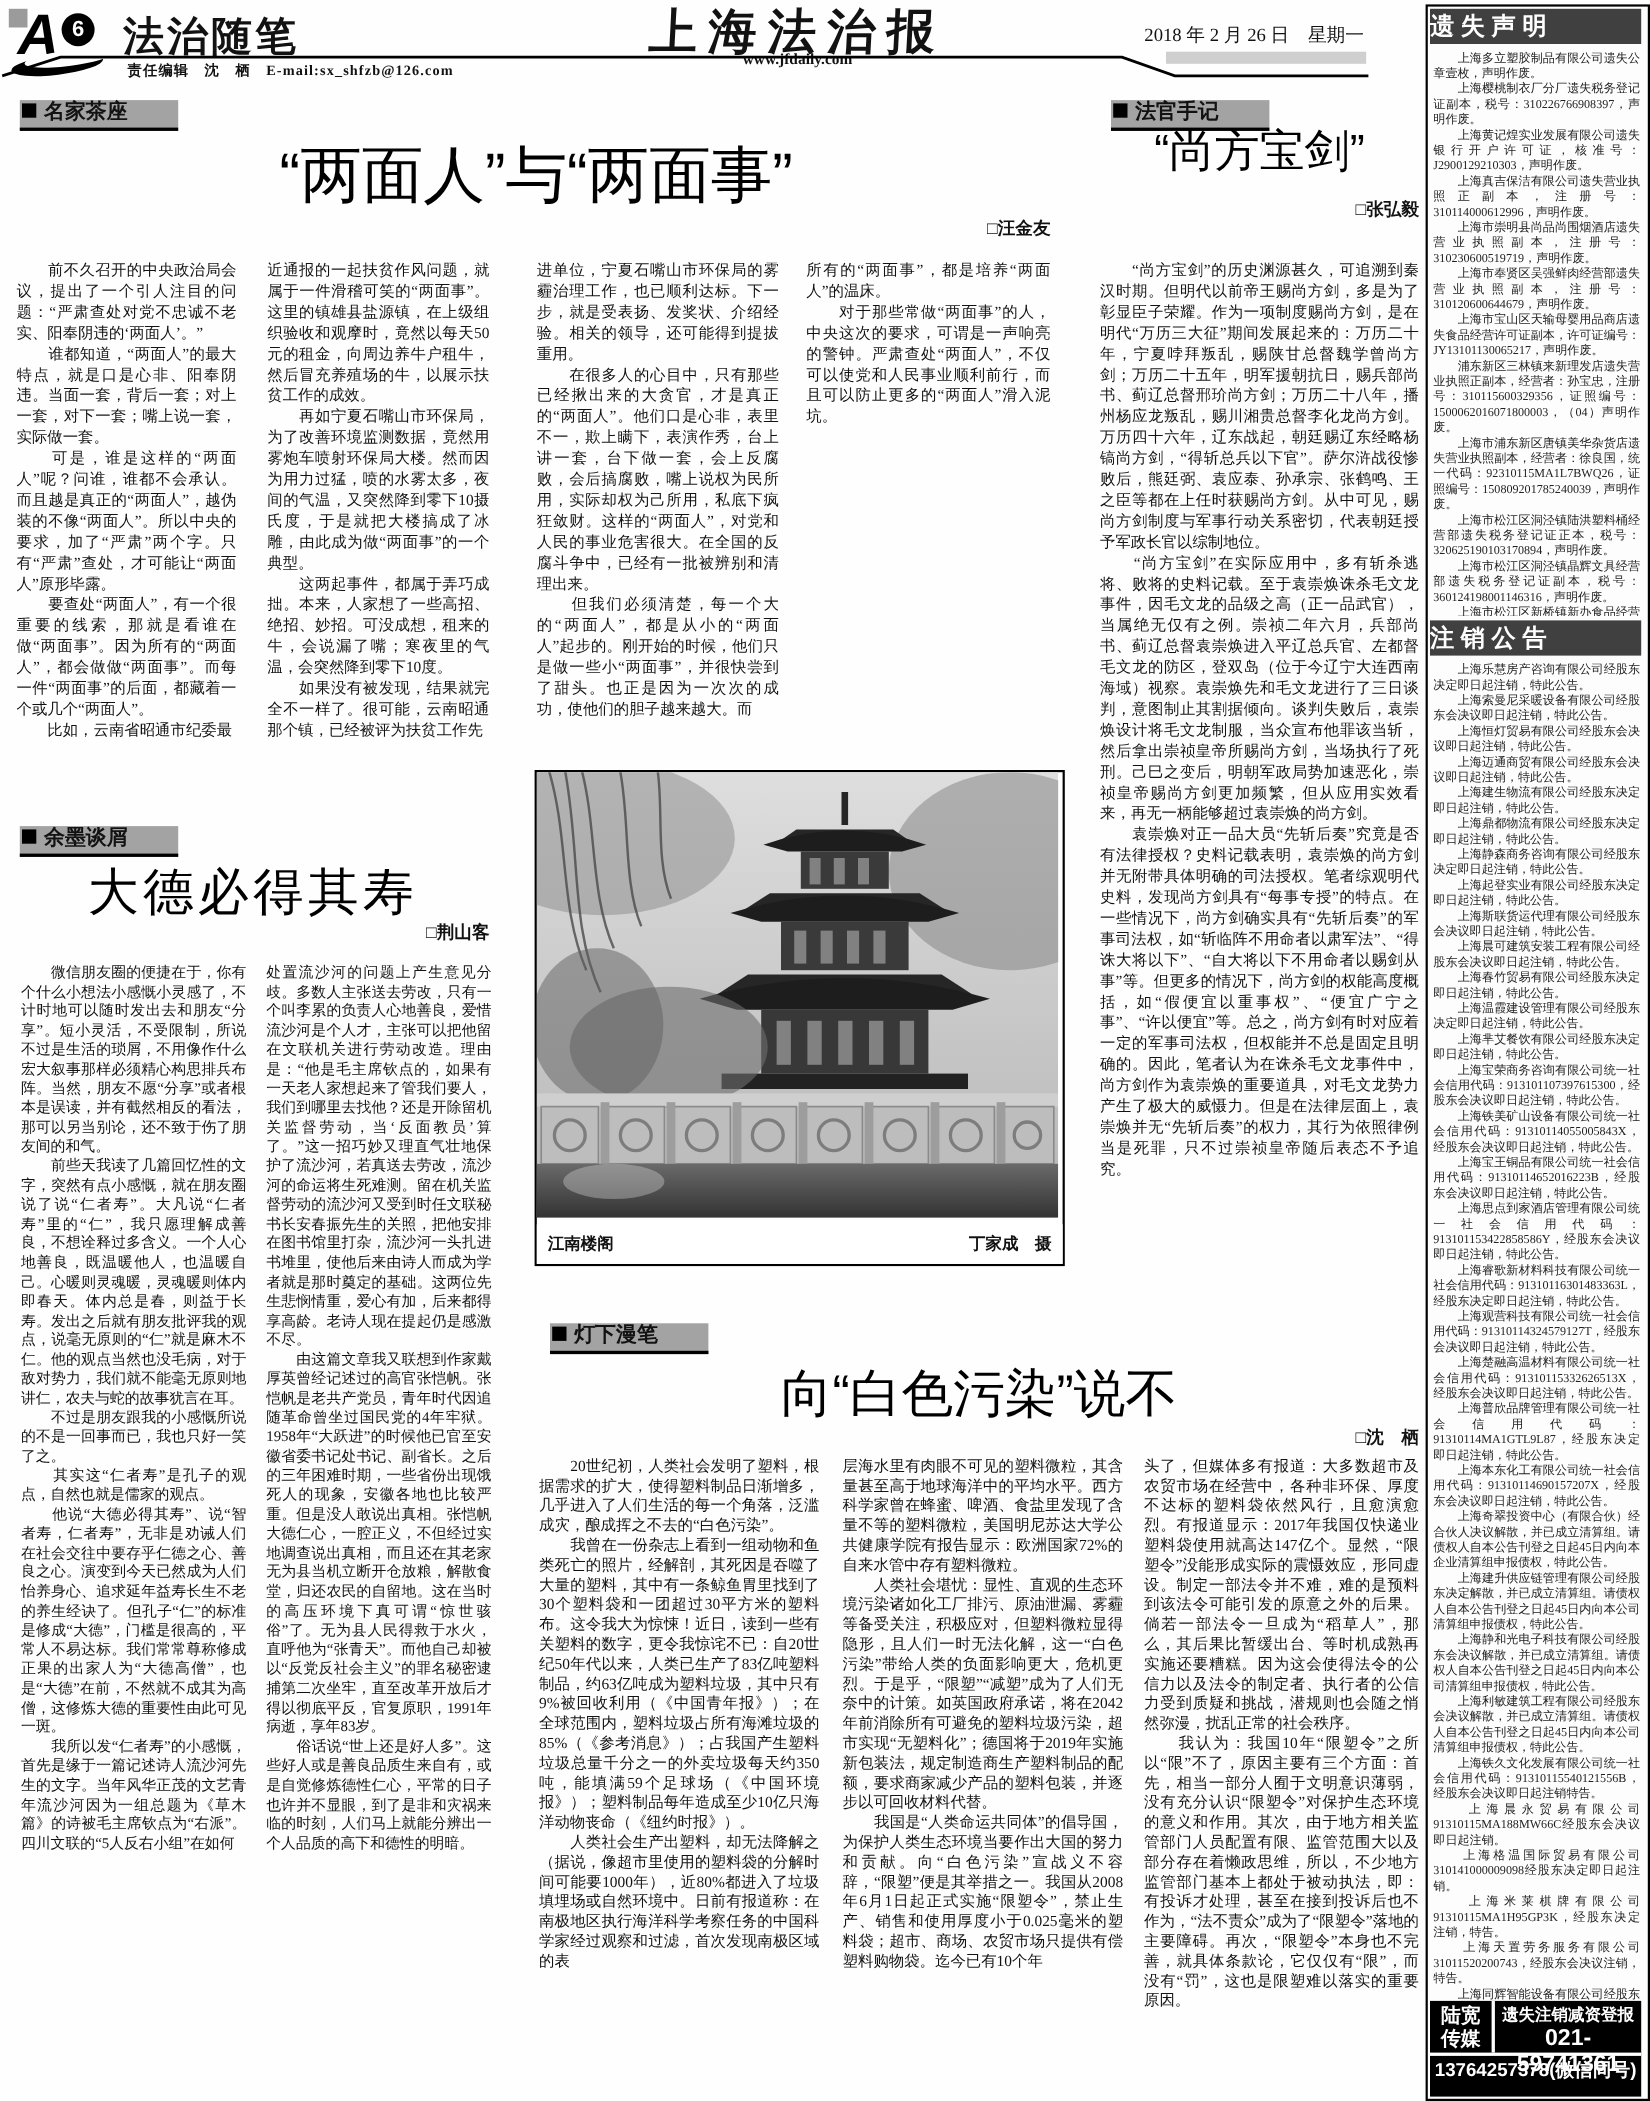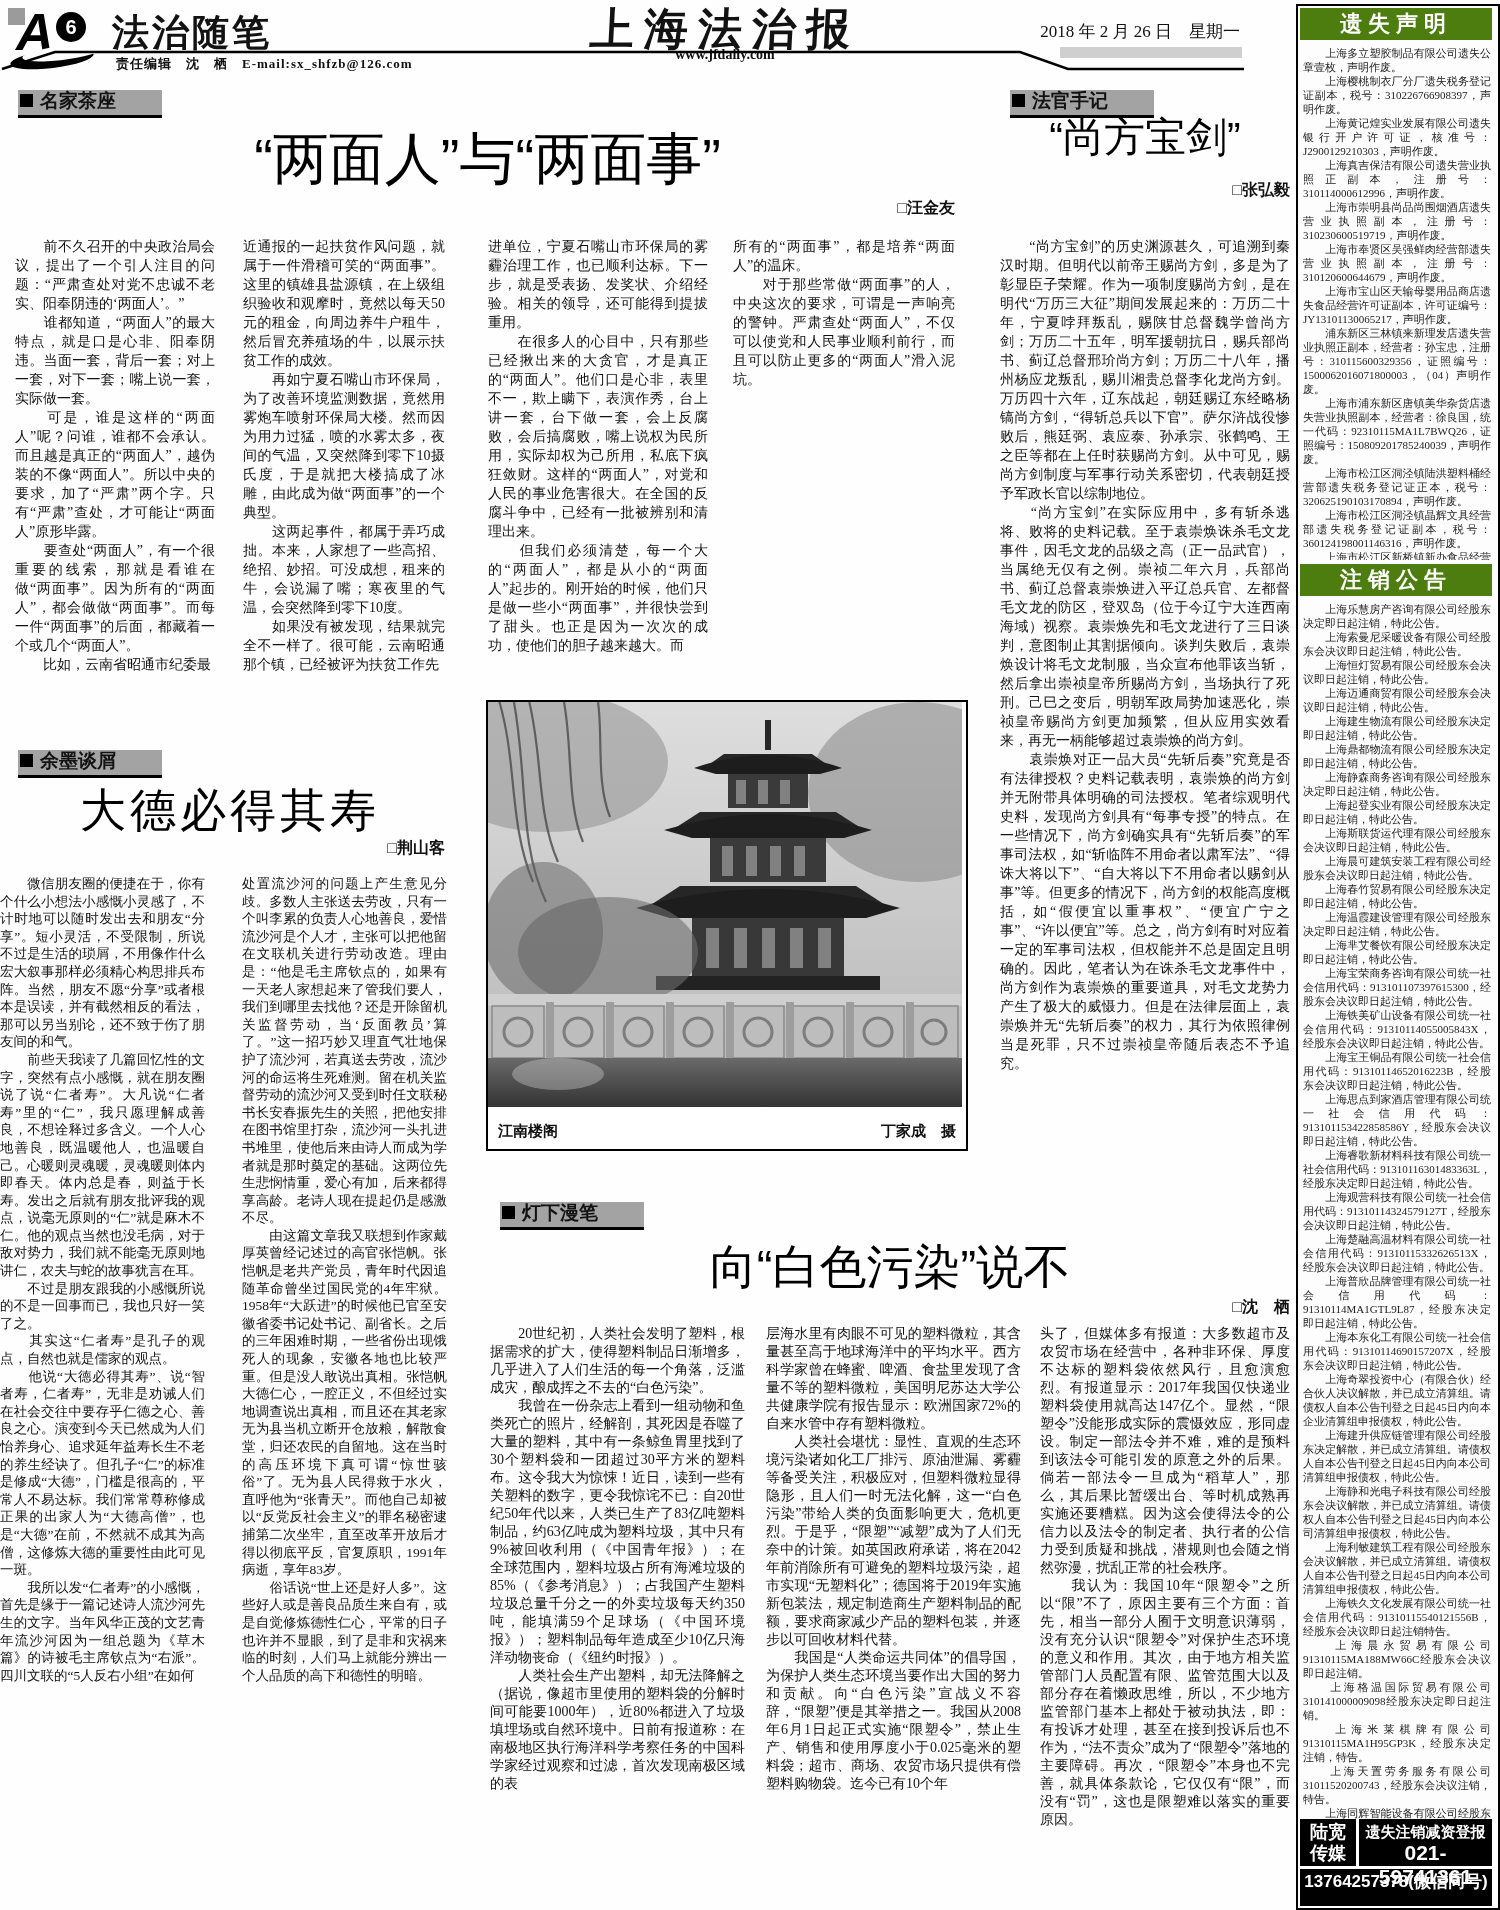--- a/index.html
+++ b/index.html
@@ -34,22 +34,22 @@
   .body14 p{font-size:14px;line-height:19px;}
   .body135 p{font-size:13.5px;line-height:17.6px;}
   .body14b p{font-size:14px;line-height:18px;}
   
   .photo{border:2px solid #000;background:#fff;}
   .caption{position:absolute;left:0;right:0;bottom:0;height:36px;background:#fff;
            font:bold 15px "Liberation Sans",sans-serif;line-height:36px;padding:0 10px;}
   .caption .right{float:right;}
   
   .sidebar{left:1296px;top:4px;width:200px;height:1902px;border:2px solid #000;background:#fdfdfd;}
-  .sb-head{position:absolute;left:2px;width:192px;height:32px;background:#4d7c0f;color:#fff;
-           font:bold 22px "Liberation Sans",sans-serif;text-align:center;line-height:32px;letter-spacing:6px;}
+  .sb-head{position:absolute;left:2px;width:192px;height:32px;background:#404040;color:#fff;
+           font:bold 22px "Liberation Sans",sans-serif;line-height:32px;letter-spacing:6px;}
   .sb-list{position:absolute;left:5px;width:188px;overflow:hidden;}
   .sb-list p{margin:0;font-size:11px;line-height:14px;text-align:justify;color:#222;}
   .ad{position:absolute;left:2px;bottom:2px;width:192px;height:87px;background:#000;color:#fff;}
   .ad .r1{display:flex;height:47px;border-bottom:3px solid #fff;}
   .ad .brand{width:56px;border-right:3px solid #fff;font:bold 18px "Liberation Sans",sans-serif;
              text-align:center;line-height:21px;padding-top:3px;}
   .ad .svc{flex:1;text-align:center;font:bold 15px "Liberation Sans",sans-serif;line-height:18px;padding-top:4px;}
   .ad .phone{font:bold 21px "Liberation Sans",sans-serif;line-height:24px;}
   .ad .r2{font:bold 17px "Liberation Sans",sans-serif;text-align:center;line-height:25px;}
 </style>
@@ -112,21 +112,21 @@
       <p>　　“尚方宝剑”的历史渊源甚久，可追溯到秦汉时期。但明代以前帝王赐尚方剑，多是为了彰显臣子荣耀。作为一项制度赐尚方剑，是在明代“万历三大征”期间发展起来的：万历二十年，宁夏哱拜叛乱，赐陕甘总督魏学曾尚方剑；万历二十五年，明军援朝抗日，赐兵部尚书、蓟辽总督邢玠尚方剑；万历二十八年，播州杨应龙叛乱，赐川湘贵总督李化龙尚方剑。万历四十六年，辽东战起，朝廷赐辽东经略杨镐尚方剑，“得斩总兵以下官”。萨尔浒战役惨败后，熊廷弼、袁应泰、孙承宗、张鹤鸣、王之臣等都在上任时获赐尚方剑。从中可见，赐尚方剑制度与军事行动关系密切，代表朝廷授予军政长官以综制地位。</p>
       <p>　　“尚方宝剑”在实际应用中，多有斩杀逃将、败将的史料记载。至于袁崇焕诛杀毛文龙事件，因毛文龙的品级之高（正一品武官），当属绝无仅有之例。崇祯二年六月，兵部尚书、蓟辽总督袁崇焕进入平辽总兵官、左都督毛文龙的防区，登双岛（位于今辽宁大连西南海域）视察。袁崇焕先和毛文龙进行了三日谈判，意图制止其割据倾向。谈判失败后，袁崇焕设计将毛文龙制服，当众宣布他罪该当斩，然后拿出崇祯皇帝所赐尚方剑，当场执行了死刑。己巳之变后，明朝军政局势加速恶化，崇祯皇帝赐尚方剑更加频繁，但从应用实效看来，再无一柄能够超过袁崇焕的尚方剑。</p>
       <p>　　袁崇焕对正一品大员“先斩后奏”究竟是否有法律授权？史料记载表明，袁崇焕的尚方剑并无附带具体明确的司法授权。笔者综观明代史料，发现尚方剑具有“每事专授”的特点。在一些情况下，尚方剑确实具有“先斩后奏”的军事司法权，如“斩临阵不用命者以肃军法”、“得诛大将以下”、“自大将以下不用命者以赐剑从事”等。但更多的情况下，尚方剑的权能高度概括，如“假便宜以重事权”、“便宜广宁之事”、“许以便宜”等。总之，尚方剑有时对应着一定的军事司法权，但权能并不总是固定且明确的。因此，笔者认为在诛杀毛文龙事件中，尚方剑作为袁崇焕的重要道具，对毛文龙势力产生了极大的威慑力。但是在法律层面上，袁崇焕并无“先斩后奏”的权力，其行为依照律例当是死罪，只不过崇祯皇帝随后表态不予追究。</p>
     </div>
 
   <div class="abs" style="left:18px;top:748px">
     <span class="slabel" style="position:relative"><span class="shadow"></span><span class="sq"></span><span>余墨谈屑</span></span>
   </div>
   <div class="abs headline" style="left:15px;top:780px;width:430px;font-size:46px;letter-spacing:4px;">大德必得其寿</div>
   <div class="abs byline" style="left:245px;top:838px;width:200px;">□荆山客</div>
-  <div class="abs col body135" style="left:0;top:875px;width:205px;height:1015px;">
+  <div class="abs col body135" style="left:19px;top:875px;width:205px;height:1015px;">
       <p>　　微信朋友圈的便捷在于，你有个什么小想法小感慨小灵感了，不计时地可以随时发出去和朋友“分享”。短小灵活，不受限制，所说不过是生活的琐屑，不用像作什么宏大叙事那样必须精心构思排兵布阵。当然，朋友不愿“分享”或者根本是误读，并有截然相反的看法，那可以另当别论，还不致于伤了朋友间的和气。</p>
       <p>　　前些天我读了几篇回忆性的文字，突然有点小感慨，就在朋友圈说了说“仁者寿”。大凡说“仁者寿”里的“仁”，我只愿理解成善良，不想诠释过多含义。一个人心地善良，既温暖他人，也温暖自己。心暖则灵魂暖，灵魂暖则体内即春天。体内总是春，则益于长寿。发出之后就有朋友批评我的观点，说毫无原则的“仁”就是麻木不仁。他的观点当然也没毛病，对于敌对势力，我们就不能毫无原则地讲仁，农夫与蛇的故事犹言在耳。</p>
       <p>　　不过是朋友跟我的小感慨所说的不是一回事而已，我也只好一笑了之。</p>
       <p>　　其实这“仁者寿”是孔子的观点，自然也就是儒家的观点。</p>
       <p>　　他说“大德必得其寿”、说“智者寿，仁者寿”，无非是劝诫人们在社会交往中要存乎仁德之心、善良之心。演变到今天已然成为人们怡养身心、追求延年益寿长生不老的养生经诀了。但孔子“仁”的标准是修成“大德”，门槛是很高的，平常人不易达标。我们常常尊称修成正果的出家人为“大德高僧”，也是“大德”在前，不然就不成其为高僧，这修炼大德的重要性由此可见一斑。</p>
       <p>　　我所以发“仁者寿”的小感慨，首先是缘于一篇记述诗人流沙河先生的文字。当年风华正茂的文艺青年流沙河因为一组总题为《草木篇》的诗被毛主席钦点为“右派”。四川文联的“5人反右小组”在如何</p>
     </div>
   <div class="abs col body135" style="left:242px;top:875px;width:205px;height:1015px;">
       <p>处置流沙河的问题上产生意见分歧。多数人主张送去劳改，只有一个叫李累的负责人心地善良，爱惜流沙河是个人才，主张可以把他留在文联机关进行劳动改造。理由是：“他是毛主席钦点的，如果有一天老人家想起来了管我们要人，我们到哪里去找他？还是开除留机关监督劳动，当‘反面教员’算了。”这一招巧妙又理直气壮地保护了流沙河，若真送去劳改，流沙河的命运将生死难测。留在机关监督劳动的流沙河又受到时任文联秘书长安春振先生的关照，把他安排在图书馆里打杂，流沙河一头扎进书堆里，使他后来由诗人而成为学者就是那时奠定的基础。这两位先生悲悯情重，爱心有加，后来都得享高龄。老诗人现在提起仍是感激不尽。</p>
       <p>　　由这篇文章我又联想到作家戴厚英曾经记述过的高官张恺帆。张恺帆是老共产党员，青年时代因追随革命曾坐过国民党的4年牢狱。1958年“大跃进”的时候他已官至安徽省委书记处书记、副省长。之后的三年困难时期，一些省份出现饿死人的现象，安徽各地也比较严重。但是没人敢说出真相。张恺帆大德仁心，一腔正义，不但经过实地调查说出真相，而且还在其老家无为县当机立断开仓放粮，解散食堂，归还农民的自留地。这在当时的高压环境下真可谓“惊世骇俗”了。无为县人民得救于水火，直呼他为“张青天”。而他自己却被以“反党反社会主义”的罪名秘密逮捕第二次坐牢，直至改革开放后才得以彻底平反，官复原职，1991年病逝，享年83岁。</p>

